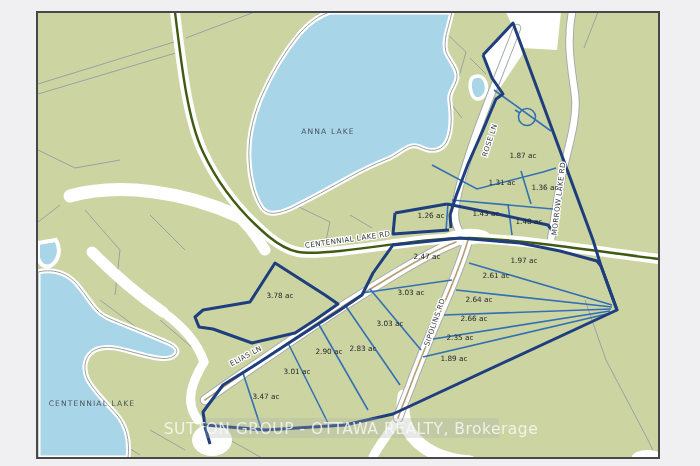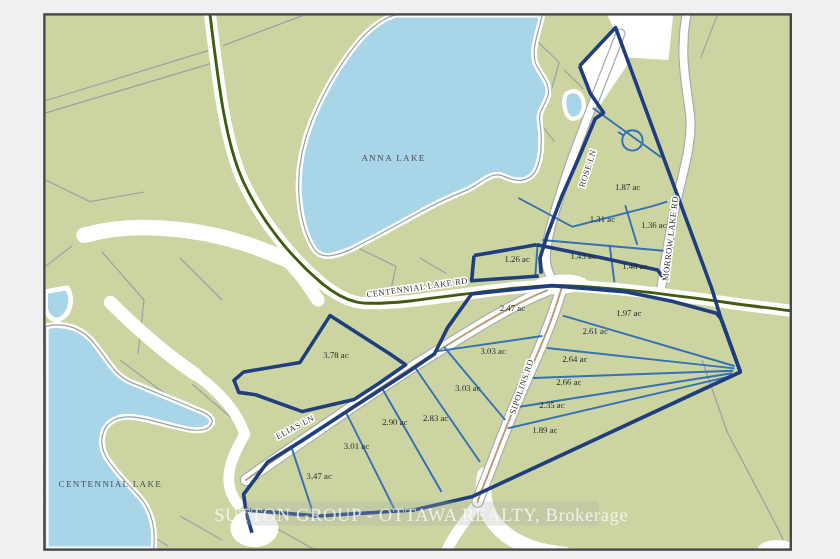--- a/index.html
+++ b/index.html
@@ -1,21 +1,21 @@
 <!DOCTYPE html>
 <html><head>
 <meta charset="utf-8">
 <style>
   html,body{margin:0;padding:0;}
   body{
     width:700px;height:466px;overflow:hidden;
     background:#f0f0f3;
     font-family:"DejaVu Sans","Liberation Sans",sans-serif;
   }
-  #stage{position:relative;width:693px;height:466px;font-family:Liberation Serif, serif;}
+  #stage{position:relative;width:693px;height:466px;}
   svg{display:block;}
   text{user-select:none;}
   .lot-label{font-size:7.3px;fill:#23272a;}
   .road-label{font-size:7.2px;fill:#343a3c;letter-spacing:.4px;
       stroke:#ffffff;stroke-width:2.6px;paint-order:stroke;stroke-linejoin:round;}
   .lake-label{font-size:7.6px;fill:#49545a;letter-spacing:1.1px;}
   .watermark{font-size:15.5px;fill:rgba(250,250,250,0.80);letter-spacing:.5px;}
 </style>
 </head>
 <body>

